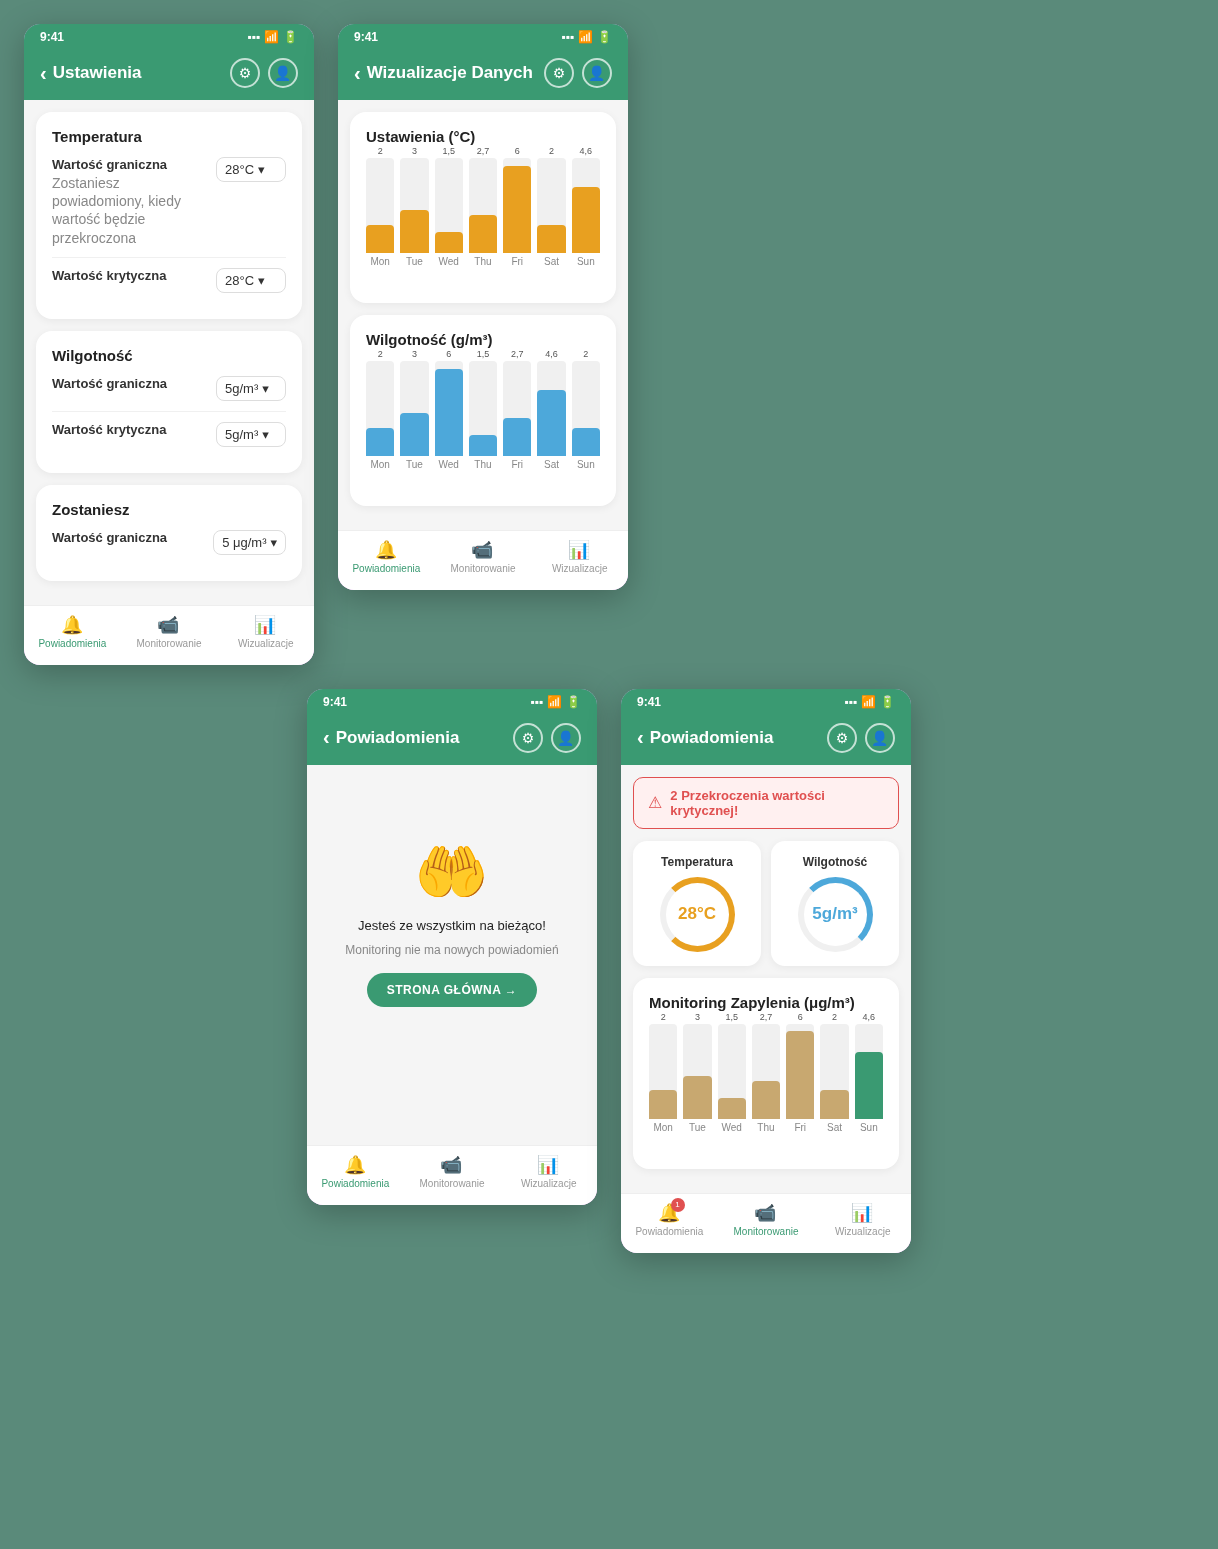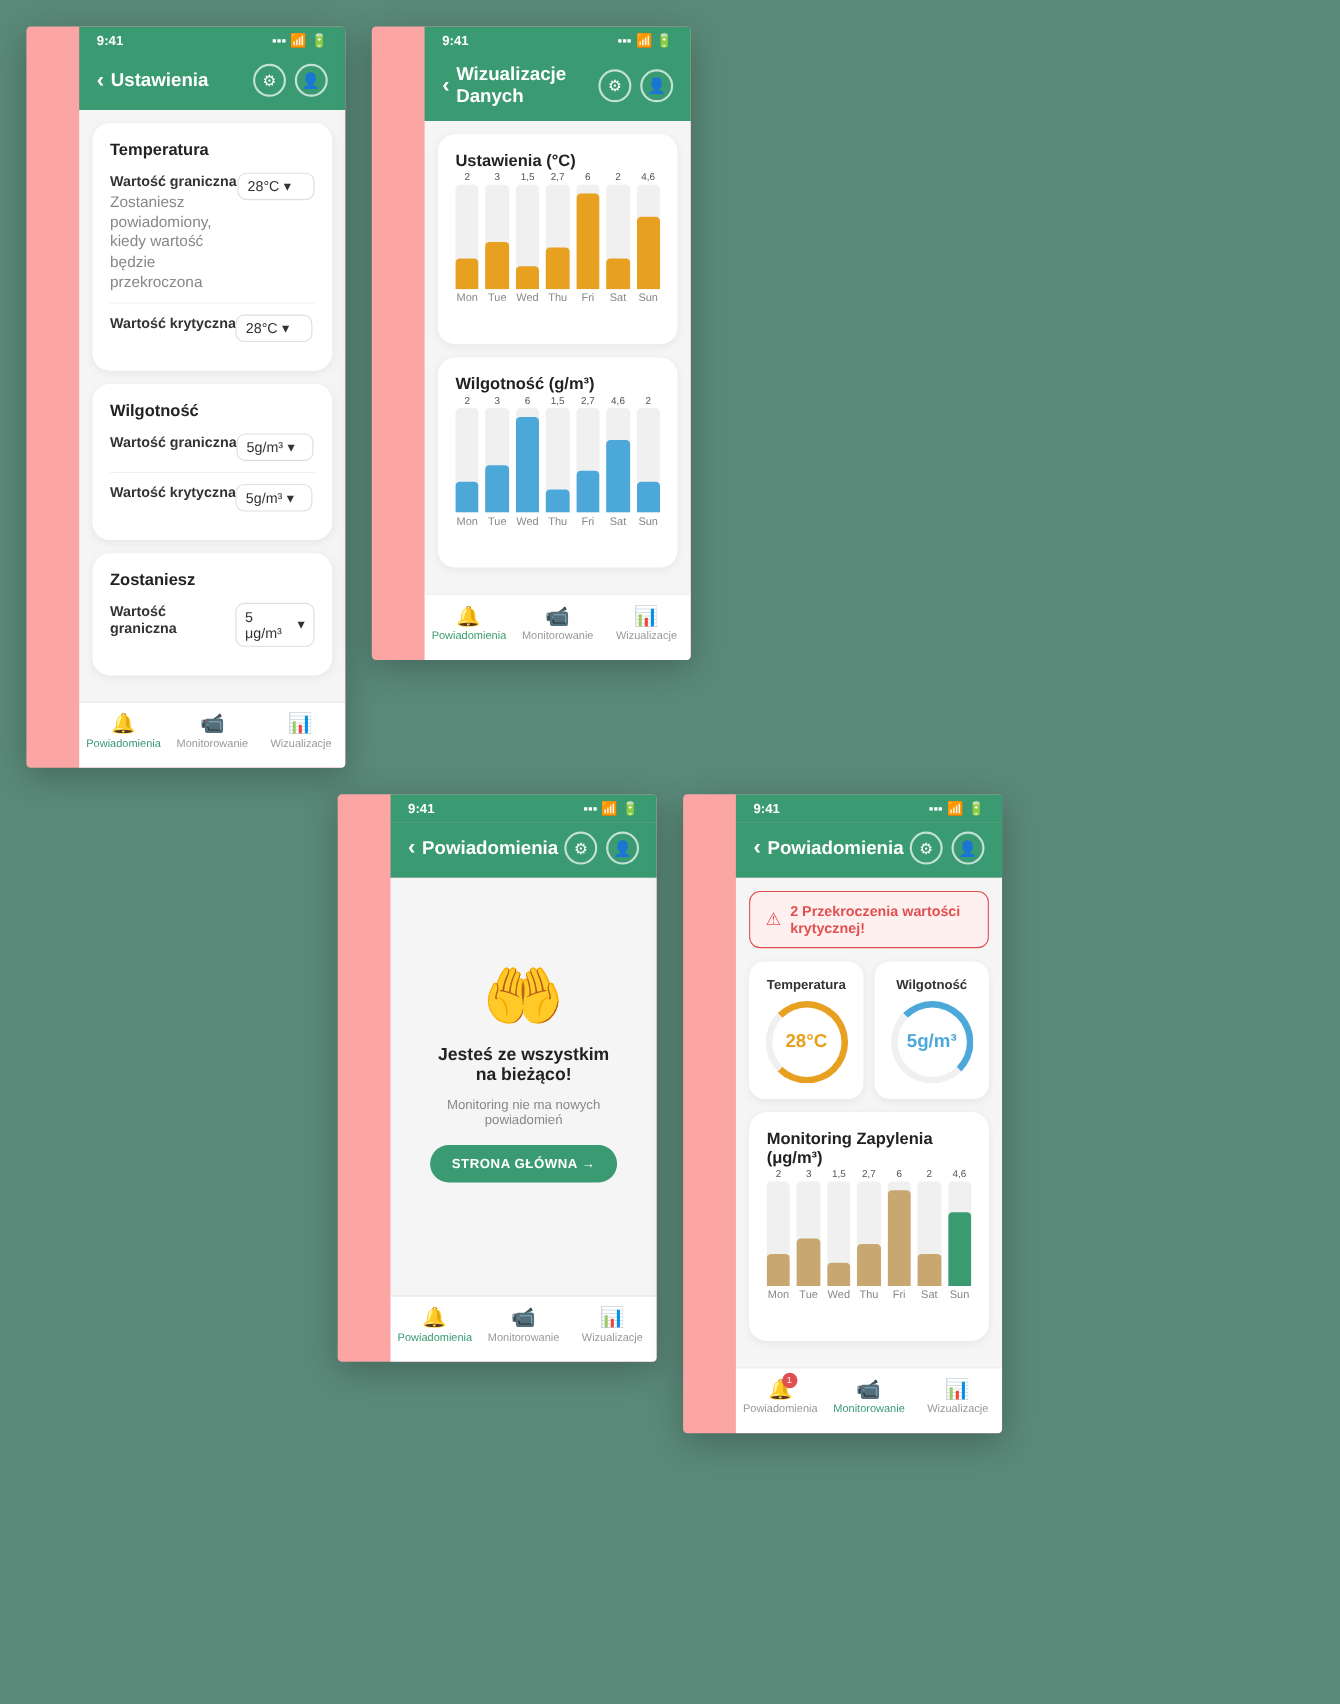--- a/index.html
+++ b/index.html
@@ -12,26 +12,25 @@
       flex-direction: column;
       gap: 24px;
       padding: 24px;
     }
     .row {
       display: flex;
       gap: 24px;
       align-items: flex-start;
     }
     .phone-screen {
-      background: #fca5a5;
-      border-radius: 4px;
+      background: #f0abfc;
+      border-radius: 16px;
       overflow: hidden;
       box-shadow: 0 8px 32px rgba(0,0,0,0.25);
       flex-shrink: 0;
-      padding-left: 48px;
     }
     .status-bar {
       background: #3a9a72;
       color: white;
       font-size: 12px;
       font-weight: 600;
       padding: 6px 16px;
       display: flex;
       justify-content: space-between;
       align-items: center;
@@ -84,21 +83,21 @@
       box-shadow: 0 2px 8px rgba(0,0,0,0.06);
     }
     .card-title {
       font-size: 15px;
       font-weight: 700;
       color: #222;
       margin-bottom: 12px;
     }
     .setting-row {
       display: flex;
-      justify-content: flex-start;
+      justify-content: space-between;
       align-items: flex-start;
       margin-bottom: 10px;
     }
     .setting-label {
       font-size: 13px;
       font-weight: 600;
       color: #333;
     }
     .setting-desc {
       font-size: 14px;
@@ -190,22 +189,22 @@
       justify-content: center;
       padding: 60px 20px 30px;
       text-align: center;
       gap: 10px;
     }
     .empty-icon {
       font-size: 50px;
       color: #e8a020;
     }
     .empty-title {
-      font-size: 16px;
-      font-weight: 700;
+      font-size: 13px;
+      font-weight: 400;
       color: #222;
     }
     .empty-sub {
       font-size: 12px;
       color: #888;
     }
     .main-btn {
       background: #3a9a72;
       color: white;
       border-radius: 24px;

